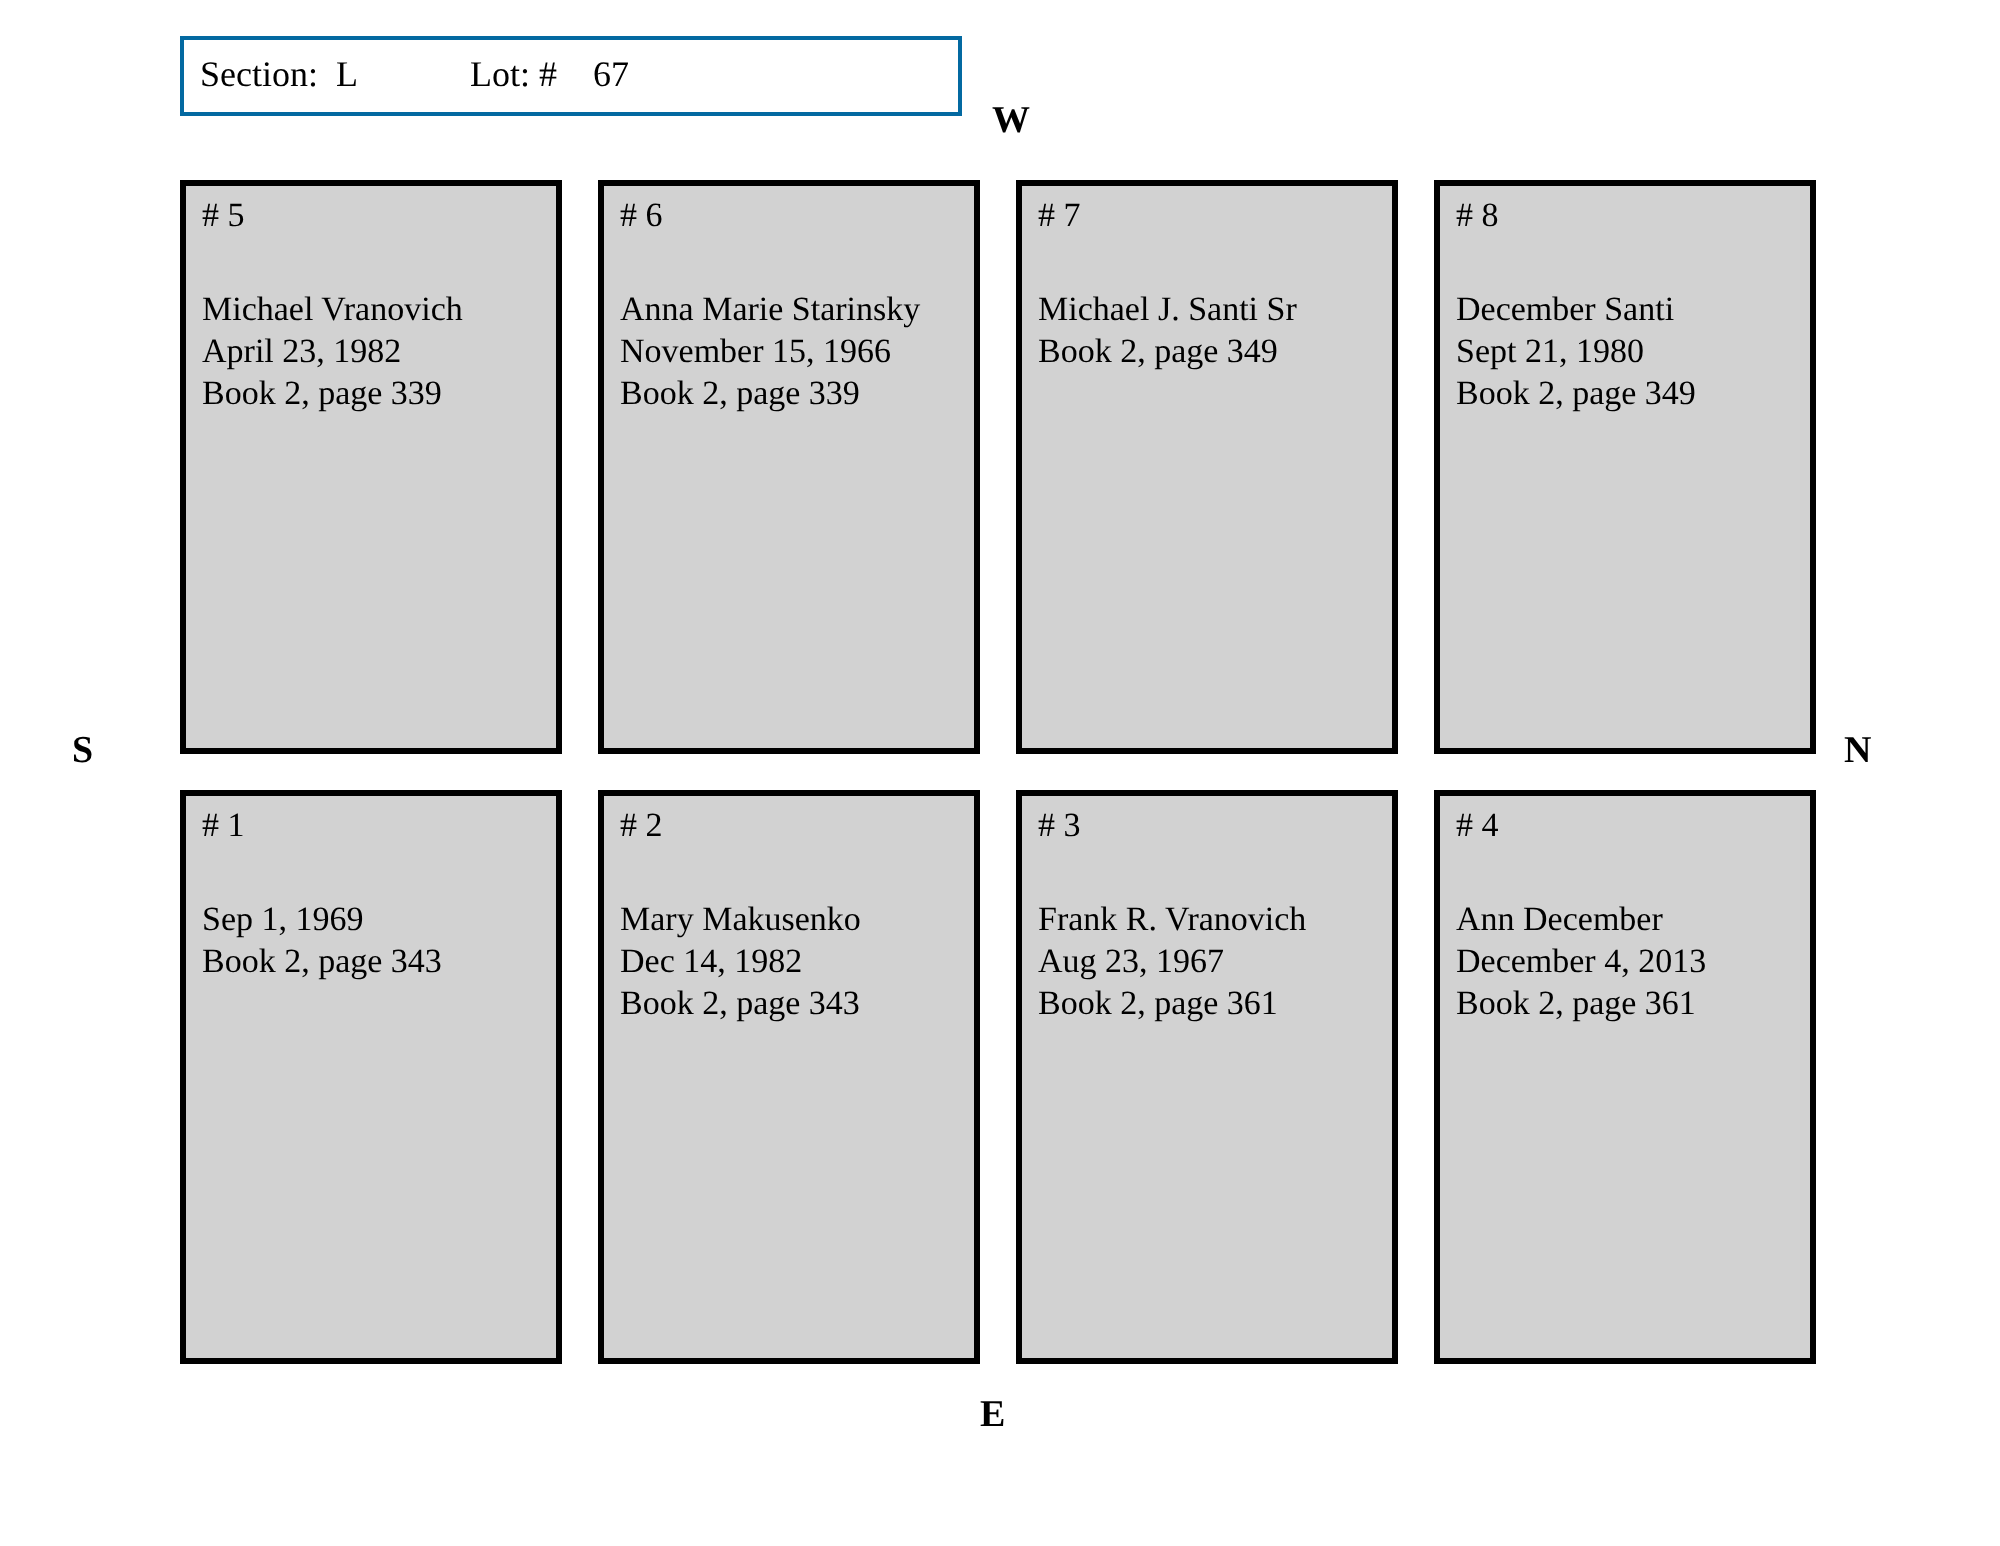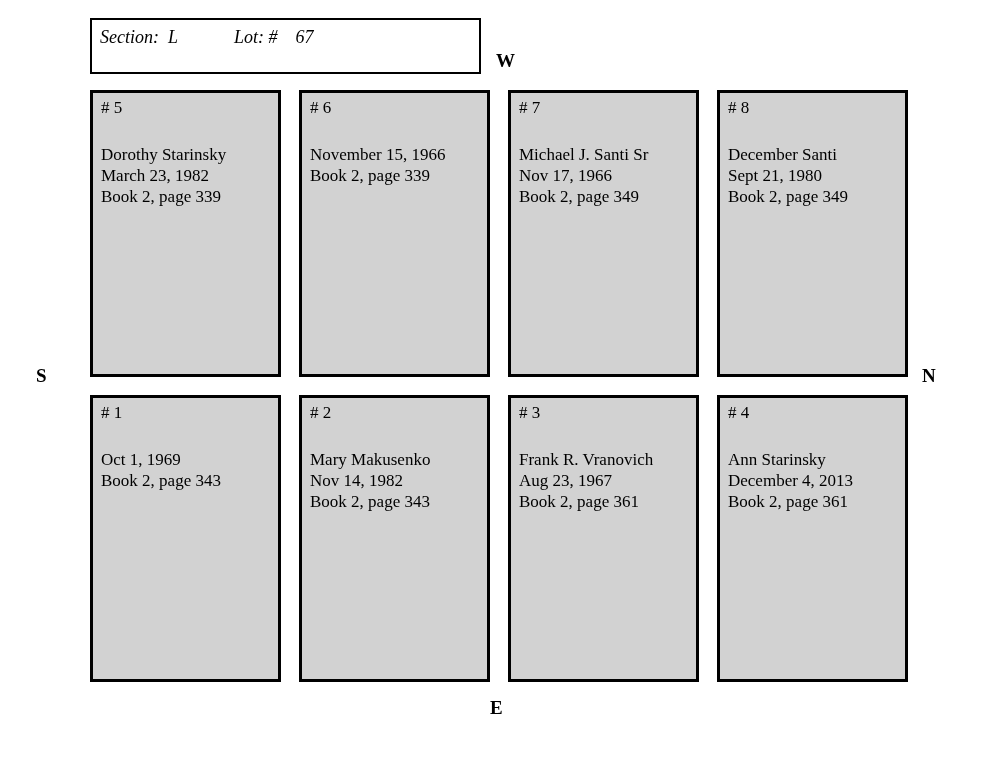--- a/index.html
+++ b/index.html
@@ -13,28 +13,27 @@
     height: 773px;
     font-family: "Liberation Serif", serif;
     color: #000000;
     overflow: hidden;
   }
   .header-box {
     position: absolute;
     left: 90px;
     top: 18px;
     width: 391px;
-    height: 56px;
-    border: 2px solid #000000;
+    height: 40px;
+    border: 2px solid #0369a1;
     box-sizing: border-box;
     font-size: 18px;
     padding: 7px 0 0 8px;
     background: #ffffff;
     white-space: nowrap;
-    font-style: italic;
   }
   .header-box .section-value { margin-left: 9px; }
   .header-box .lot-label     { margin-left: 56px; }
   .header-box .lot-value     { margin-left: 18px; }
 
   .compass {
     position: absolute;
     font-weight: bold;
     font-size: 19px;
     line-height: 19px;
@@ -75,65 +74,65 @@
 
 <div class="compass compass-w">W</div>
 <div class="compass compass-s">S</div>
 <div class="compass compass-n">N</div>
 <div class="compass compass-e">E</div>
 
 <div class="plots-grid">
 
   <div class="plot">
     <p class="plot-number"># 5</p>
-    <p class="plot-line">Dorothy Starinsky</p>
-    <p class="plot-line">March 23, 1982</p>
+    <p class="plot-line">Michael Vranovich</p>
+    <p class="plot-line">April 23, 1982</p>
     <p class="plot-line">Book 2, page 339</p>
   </div>
 
   <div class="plot">
     <p class="plot-number"># 6</p>
+    <p class="plot-line">Anna Marie Starinsky</p>
     <p class="plot-line">November 15, 1966</p>
     <p class="plot-line">Book 2, page 339</p>
   </div>
 
   <div class="plot">
     <p class="plot-number"># 7</p>
     <p class="plot-line">Michael J. Santi Sr</p>
-    <p class="plot-line">Nov 17, 1966</p>
     <p class="plot-line">Book 2, page 349</p>
   </div>
 
   <div class="plot">
     <p class="plot-number"># 8</p>
     <p class="plot-line">December Santi</p>
     <p class="plot-line">Sept 21, 1980</p>
     <p class="plot-line">Book 2, page 349</p>
   </div>
 
   <div class="plot">
     <p class="plot-number"># 1</p>
-    <p class="plot-line">Oct 1, 1969</p>
+    <p class="plot-line">Sep 1, 1969</p>
     <p class="plot-line">Book 2, page 343</p>
   </div>
 
   <div class="plot">
     <p class="plot-number"># 2</p>
     <p class="plot-line">Mary Makusenko</p>
-    <p class="plot-line">Nov 14, 1982</p>
+    <p class="plot-line">Dec 14, 1982</p>
     <p class="plot-line">Book 2, page 343</p>
   </div>
 
   <div class="plot">
     <p class="plot-number"># 3</p>
     <p class="plot-line">Frank R. Vranovich</p>
     <p class="plot-line">Aug 23, 1967</p>
     <p class="plot-line">Book 2, page 361</p>
   </div>
 
   <div class="plot">
     <p class="plot-number"># 4</p>
-    <p class="plot-line">Ann Starinsky</p>
+    <p class="plot-line">Ann December</p>
     <p class="plot-line">December 4, 2013</p>
     <p class="plot-line">Book 2, page 361</p>
   </div>
 
 </div>
 
 </body></html>

